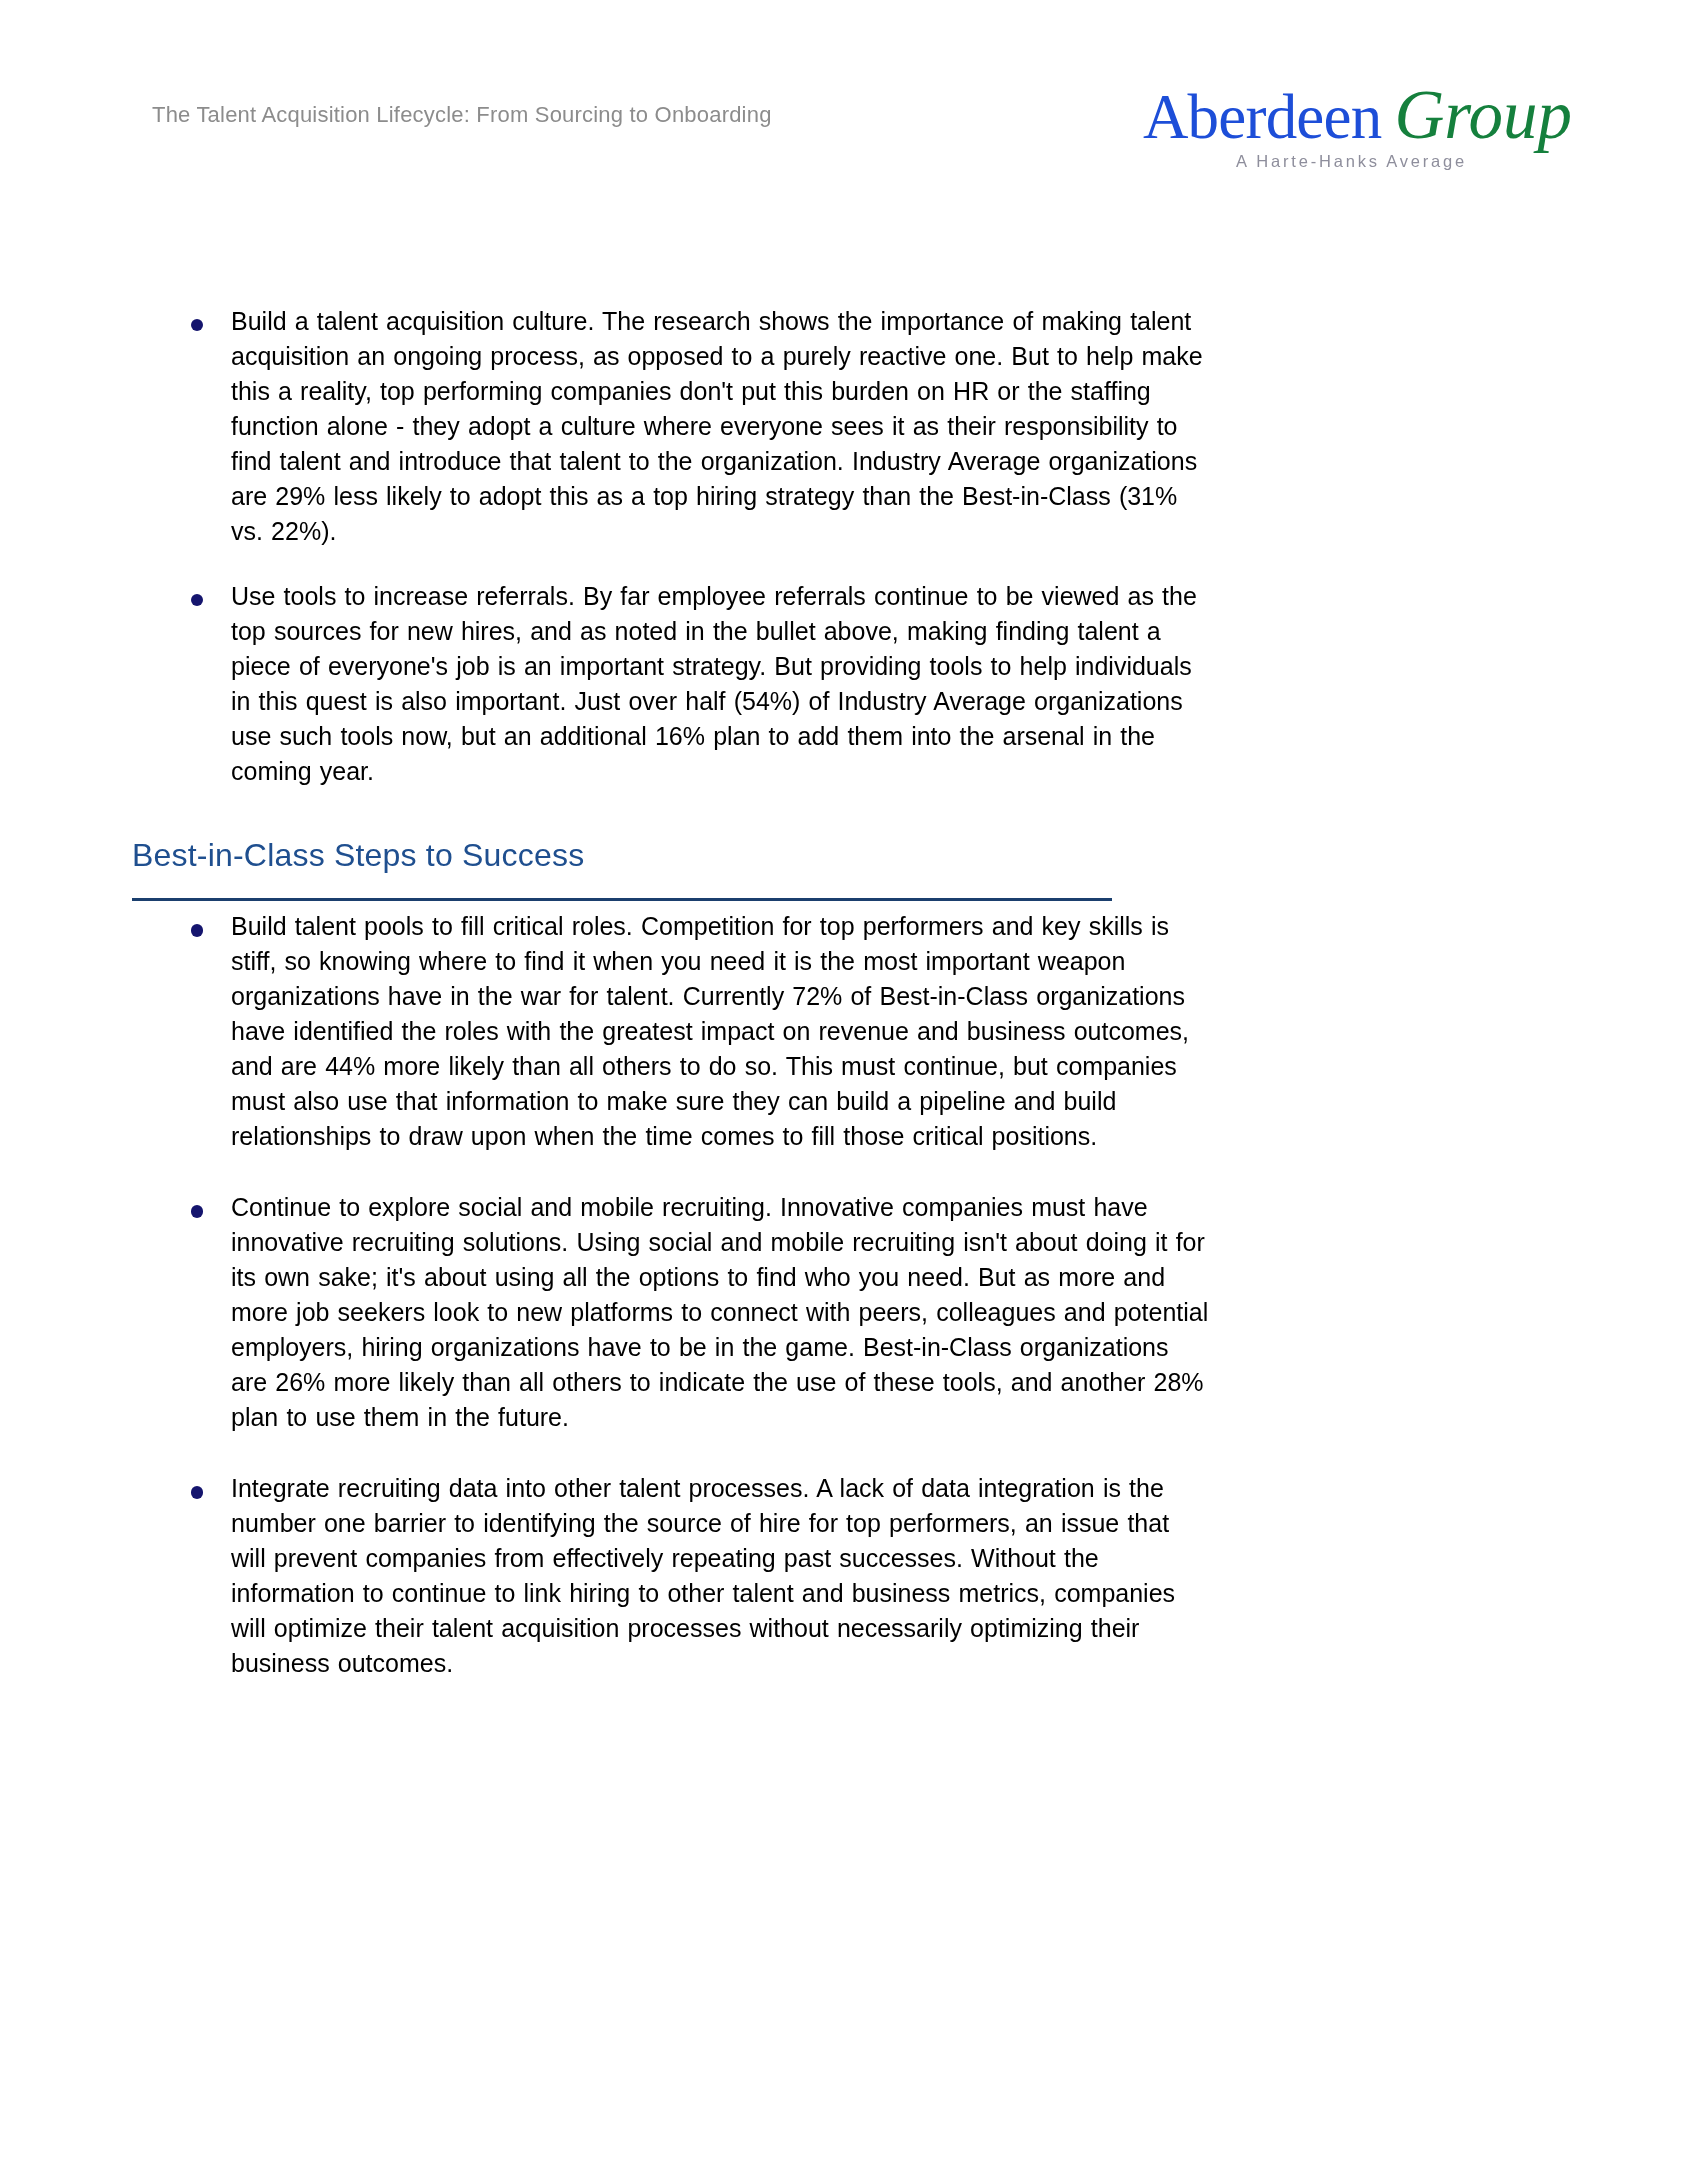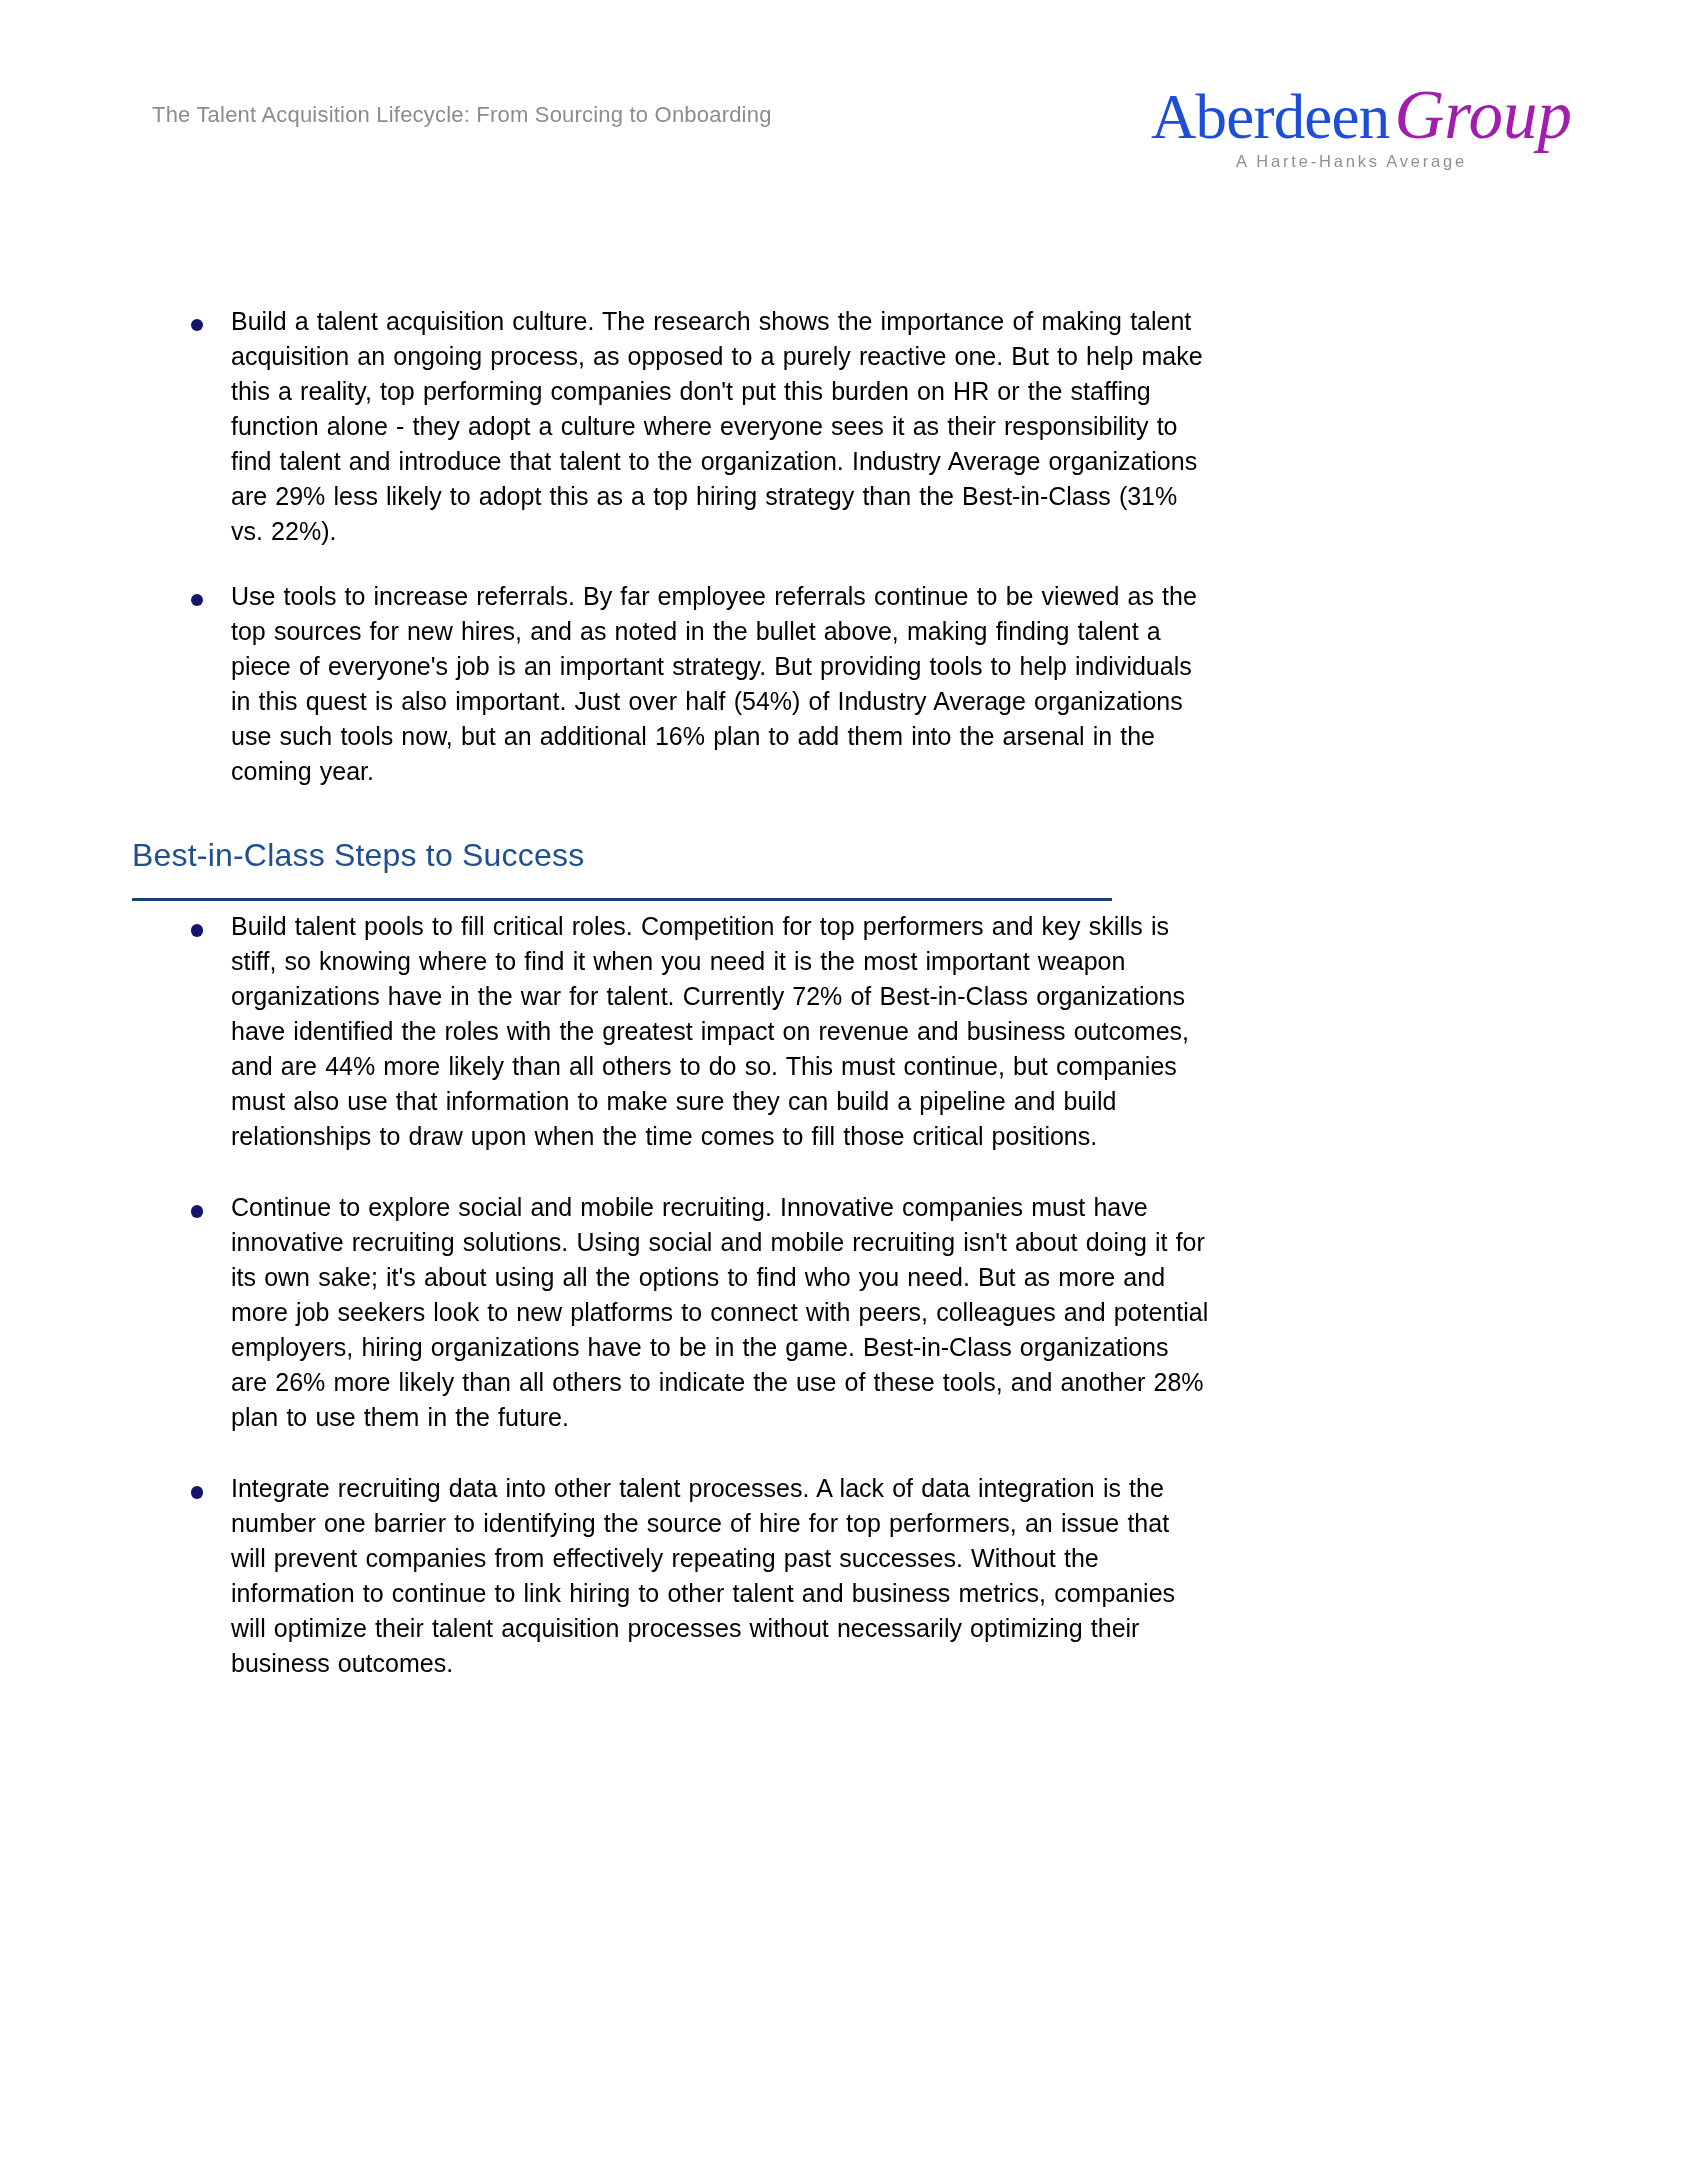--- a/index.html
+++ b/index.html
@@ -62,25 +62,25 @@
     white-space: nowrap;
     text-align: right;
   }
 
   .logo-aberdeen {
     color: #1d4ed8;
     letter-spacing: -0.8px;
   }
 
   .logo-group {
-    color: #a21caf;
+    color: #15803d;
     font-style: italic;
     font-size: 69px;
     letter-spacing: 0px;
-    margin-left: 5px;
+    margin-left: 13px;
   }
 
   .logo-tagline {
     margin-top: 1.6px;
     color: #8e8e9c;
     font-family: "Liberation Sans", sans-serif;
     font-size: 16.5px;
     letter-spacing: 2.8px;
     white-space: nowrap;
     text-align: right;

